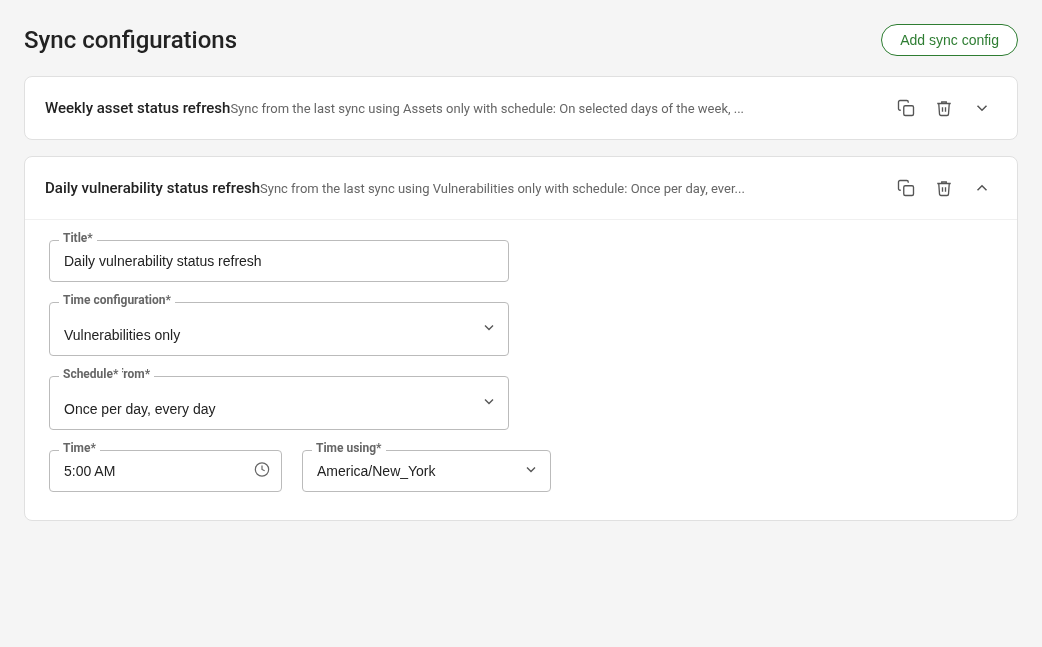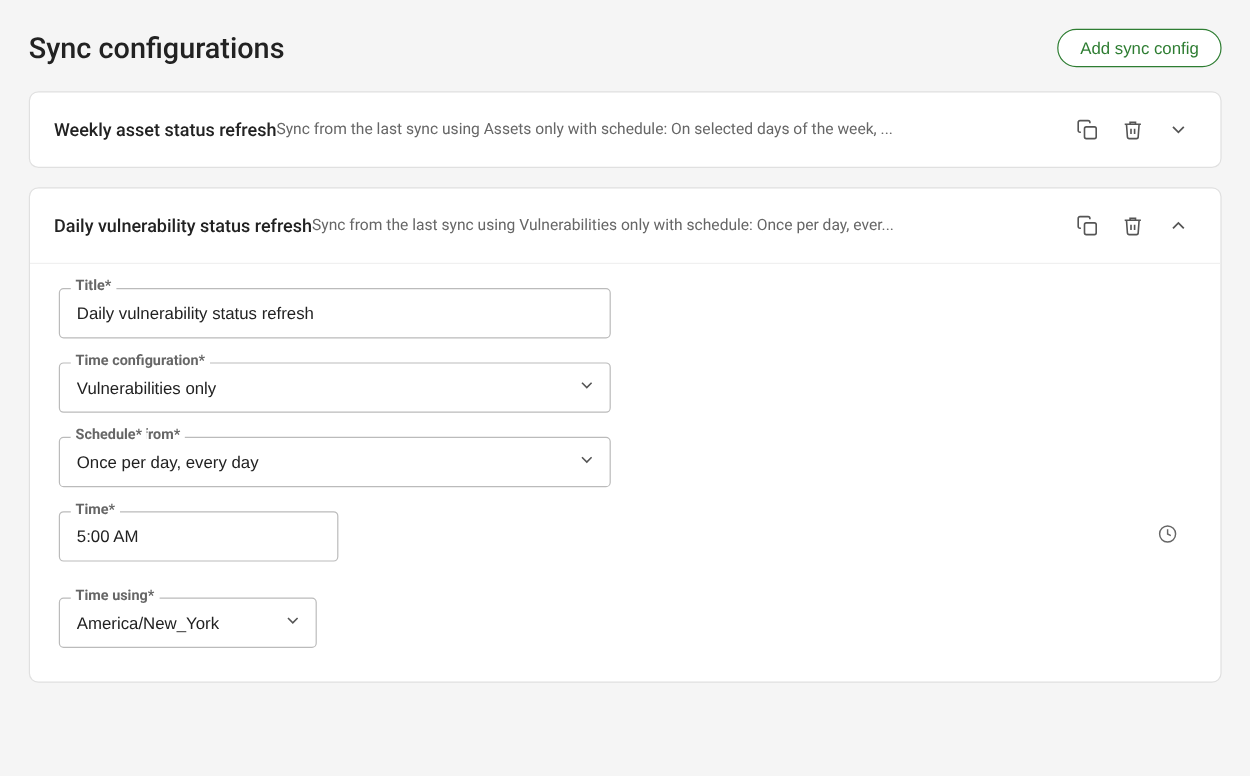--- a/index.html
+++ b/index.html
@@ -107,40 +107,39 @@
       outline: none;
     }
     .field-select-wrapper {
       position: relative;
       width: 460px;
     }
     .field-select {
       width: 100%;
       border: 1px solid #bbb;
       border-radius: 4px;
-      padding: 12px 40px 12px 14px;
+      padding: 24px 40px 12px 14px;
       font-size: 14px;
       color: #222;
       background: #fff;
       appearance: none;
       outline: none;
       cursor: pointer;
     }
     .select-chevron {
       position: absolute;
       right: 12px;
       top: 50%;
       transform: translateY(-50%);
       pointer-events: none;
       color: #555;
     }
     .row-fields {
       display: flex;
-      gap: 30px;
-      flex-direction: column;
+      gap: 20px;
     }
     .time-field-wrapper {
       position: relative;
     }
     .time-field {
       width: 233px;
       border: 1px solid #bbb;
       border-radius: 4px;
       padding: 12px 40px 12px 14px;
       font-size: 14px;
@@ -150,21 +149,21 @@
     .time-icon {
       position: absolute;
       right: 12px;
       top: 50%;
       transform: translateY(-50%);
       color: #666;
       pointer-events: none;
     }
     .tz-select-wrapper {
       position: relative;
-      width: 215px;
+      width: 249px;
     }
     .tz-select {
       width: 100%;
       border: 1px solid #bbb;
       border-radius: 4px;
       padding: 12px 36px 12px 14px;
       font-size: 14px;
       color: #222;
       background: #fff;
       appearance: none;

